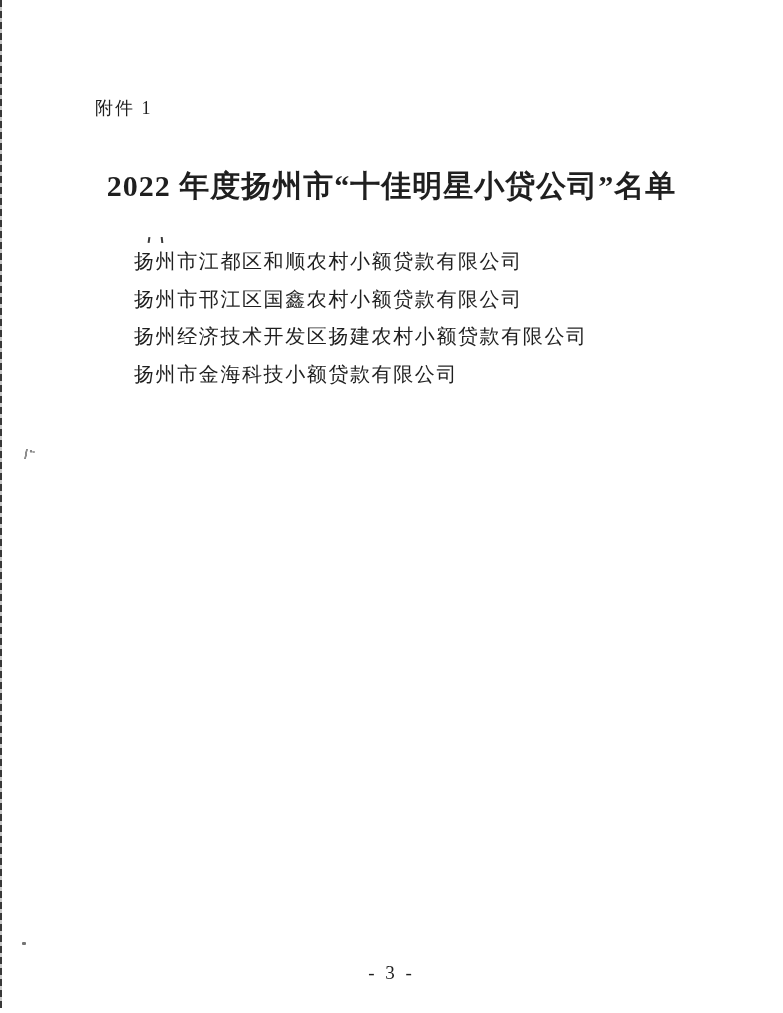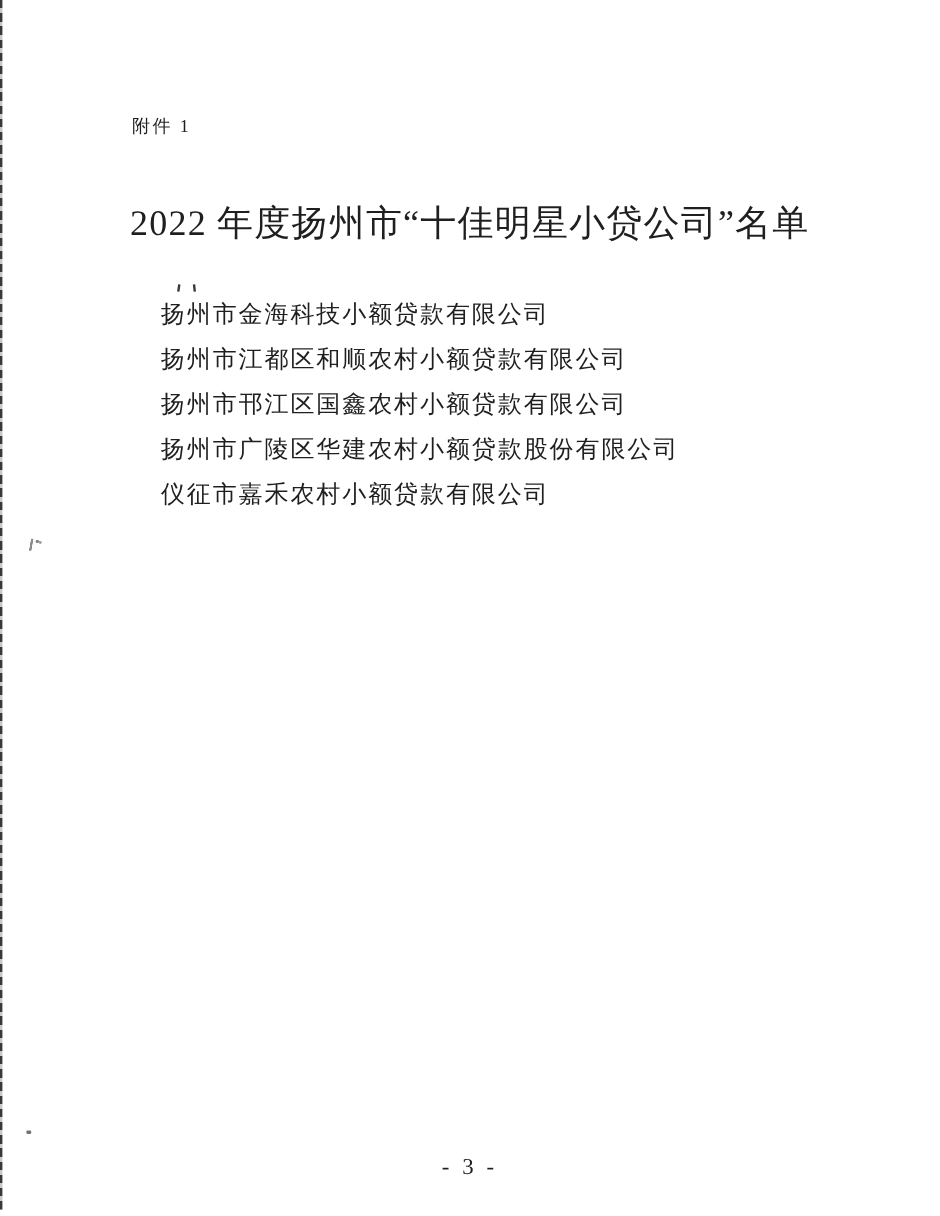--- a/index.html
+++ b/index.html
@@ -24,34 +24,34 @@
     width: 2px;
     height: 1008px;
     background: repeating-linear-gradient(
       to bottom,
       rgba(35,35,35,0.9) 0px, rgba(35,35,35,0.9) 7px,
       rgba(35,35,35,0.25) 7px, rgba(35,35,35,0.25) 11px
     );
   }
   .attachment-label {
     position: absolute;
-    left: 110px;
+    left: 95px;
     top: 96px;
-    font-size: 15px;
+    font-size: 18px;
     letter-spacing: 2px;
     white-space: nowrap;
   }
   .doc-title {
     position: absolute;
     left: 0;
     top: 166px;
     width: 783px;
     text-align: center;
     font-size: 30px;
-    font-weight: normal;
+    font-weight: bold;
     letter-spacing: 1px;
     white-space: nowrap;
   }
   .company-list {
     position: absolute;
     left: 134px;
     top: 243px;
     width: 560px;
   }
   .list-row {
@@ -137,33 +137,30 @@
 
   <div class="doc-title">2022 年度扬州市“十佳明星小贷公司”名单</div>
 
   <div class="noise-ticks">
     <span class="t1"></span>
       <span class="t2"></span>
   </div>
 
   <div class="company-list">
     <div class="list-row">
-      <span class="company-name">扬州市金海科技小额贷款有限公司</span>
-    </div>
-    <div class="list-row">
       <span class="company-name">扬州市江都区和顺农村小额贷款有限公司</span>
     </div>
     <div class="list-row">
       <span class="company-name">扬州市邗江区国鑫农村小额贷款有限公司</span>
     </div>
     <div class="list-row">
-      <span class="company-name">扬州市广陵区华建农村小额贷款股份有限公司</span>
+      <span class="company-name">扬州经济技术开发区扬建农村小额贷款有限公司</span>
     </div>
     <div class="list-row">
-      <span class="company-name">仪征市嘉禾农村小额贷款有限公司</span>
+      <span class="company-name">扬州市金海科技小额贷款有限公司</span>
     </div>
   </div>
 
   <div class="noise-smudge"></div>
   <div class="noise-speck"></div>
 
   <div class="page-number">- 3 -</div>
 
 </div>
 

